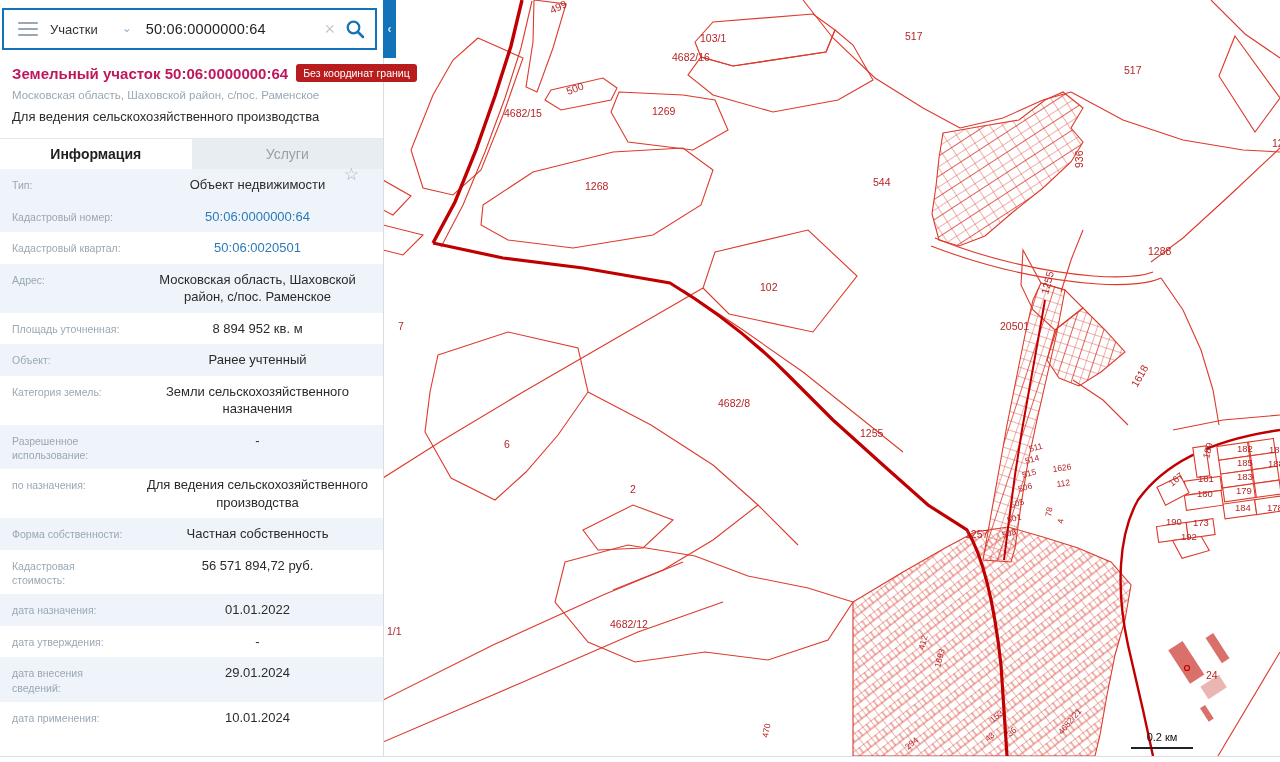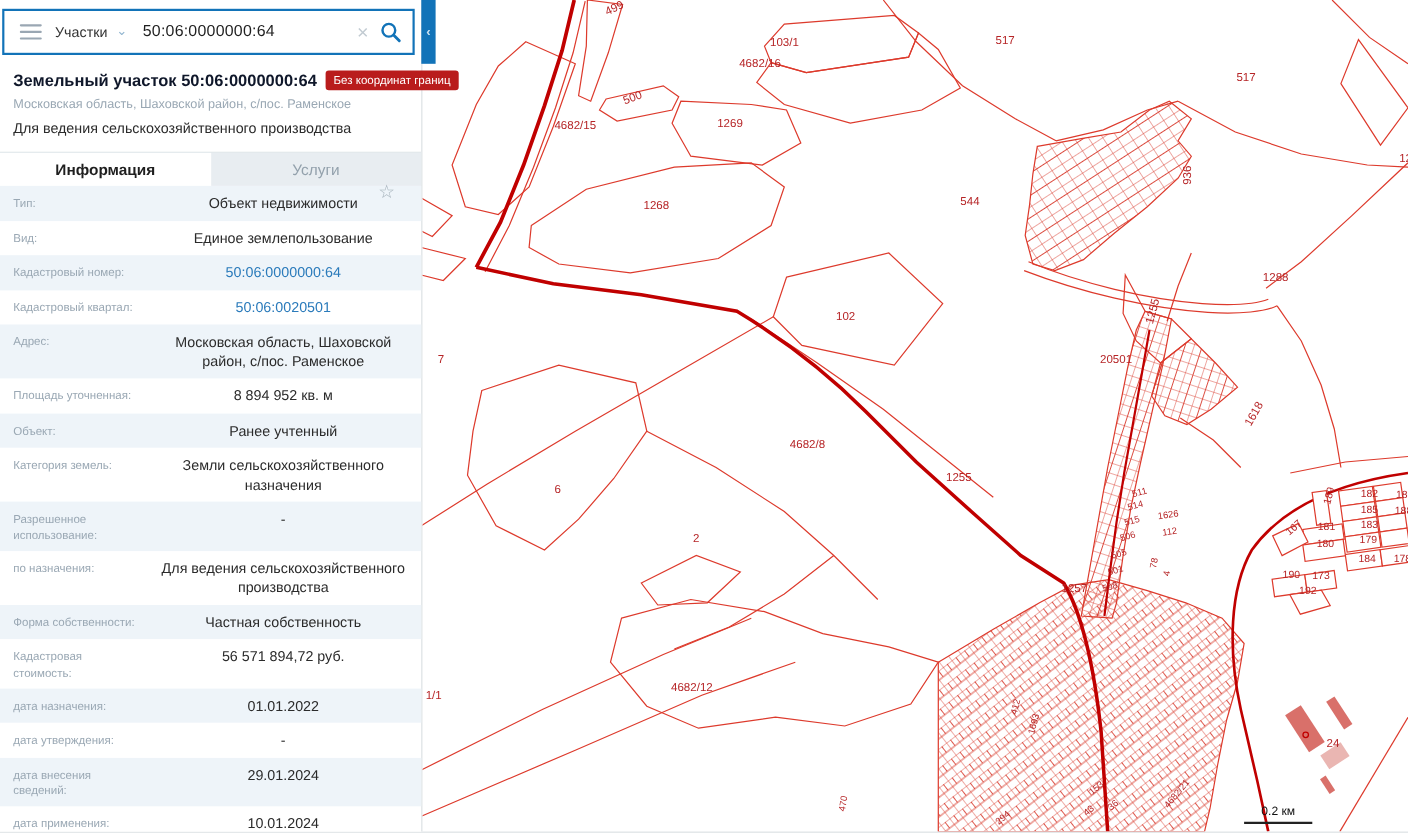--- a/index.html
+++ b/index.html
@@ -5,31 +5,31 @@
   html,body{margin:0;padding:0;background:#fff;}
   .page{position:relative;width:1280px;height:762px;background:#fff;overflow:hidden;
         font-family:"Liberation Sans","DejaVu Sans",sans-serif;}
   
   .panel{position:absolute;left:0;top:0;width:383px;height:756px;background:#fff;
          border-right:1px solid #d9dee2;z-index:2;}
   .searchbar{position:absolute;left:2px;top:8px;width:375px;height:42px;border:2px solid #1273b8;
              background:#fff;display:flex;align-items:center;box-sizing:border-box;}
   .burger{width:20px;margin:0 12px 0 14px;cursor:pointer;}
   .burger div{height:2px;background:#9aa7b3;margin:4px 0;border-radius:1px;}
-  .cat{font-size:13px;color:#333;margin-right:8px;}
+  .cat{font-size:13px;color:#333;margin-right:24px;}
   .chev{color:#8fb4cf;font-size:12px;margin-right:14px;transform:translateY(-1px);}
   .query{flex:1;font-size:14.5px;color:#1f1f1f;letter-spacing:.2px;}
   .clear{color:#c2cbd2;font-size:18px;margin:0 10px;line-height:1;}
   .mag{margin-right:10px;display:flex;}
   .collapse{position:absolute;left:383px;top:0;width:13px;height:58px;background:#1273b8;z-index:3;
             color:#cfe3f2;display:flex;align-items:center;justify-content:center;
             font-size:12px;font-weight:bold;}
   .head{padding:12px 12px 0 12px;position:relative;}
   .title-line{display:flex;align-items:center;flex-wrap:nowrap;}
-  .ptitle{font-size:15px;font-weight:bold;color:#0f172a;white-space:nowrap;}
+  .ptitle{font-size:15px;font-weight:bold;color:#be185d;white-space:nowrap;}
   .badge{margin-left:8px;background:#b91c1c;color:#fff;font-size:10.5px;padding:3px 7px;
          border-radius:3px;white-space:nowrap;}
   .addr{margin-top:7px;font-size:11.5px;color:#9aa8b4;}
   .usage{margin-top:8px;font-size:13px;color:#2b2b2b;}
   .star{position:absolute;right:24px;top:114px;color:#a7b3bc;font-size:17px;line-height:1;}
   .tabs{display:flex;margin-top:14px;height:30px;background:#e8edf1;border-top:1px solid #e3e8ec;}
   .tab{flex:1;display:flex;align-items:center;justify-content:center;font-size:14px;color:#93a1ac;}
   .tab.active{background:#fff;color:#1f1f1f;font-weight:bold;}
   .info{width:100%;}
   .row{display:flex;padding:7px 8px 7px 12px;box-sizing:border-box;}
@@ -82,24 +82,20 @@
 
     <div class="tabs">
       <div class="tab active">Информация</div>
       <div class="tab">Услуги</div>
     </div>
 
     <div class="info" id="info-table">
         <div class="row alt">
           <div class="rl">Тип:</div>
           <div class="rv">Объект недвижимости</div>
-        </div>
-        <div class="row">
-          <div class="rl">Вид:</div>
-          <div class="rv">Единое землепользование</div>
         </div>
         <div class="row alt">
           <div class="rl">Кадастровый номер:</div>
           <div class="rv link">50:06:0000000:64</div>
         </div>
         <div class="row">
           <div class="rl">Кадастровый квартал:</div>
           <div class="rv link">50:06:0020501</div>
         </div>
         <div class="row alt">

